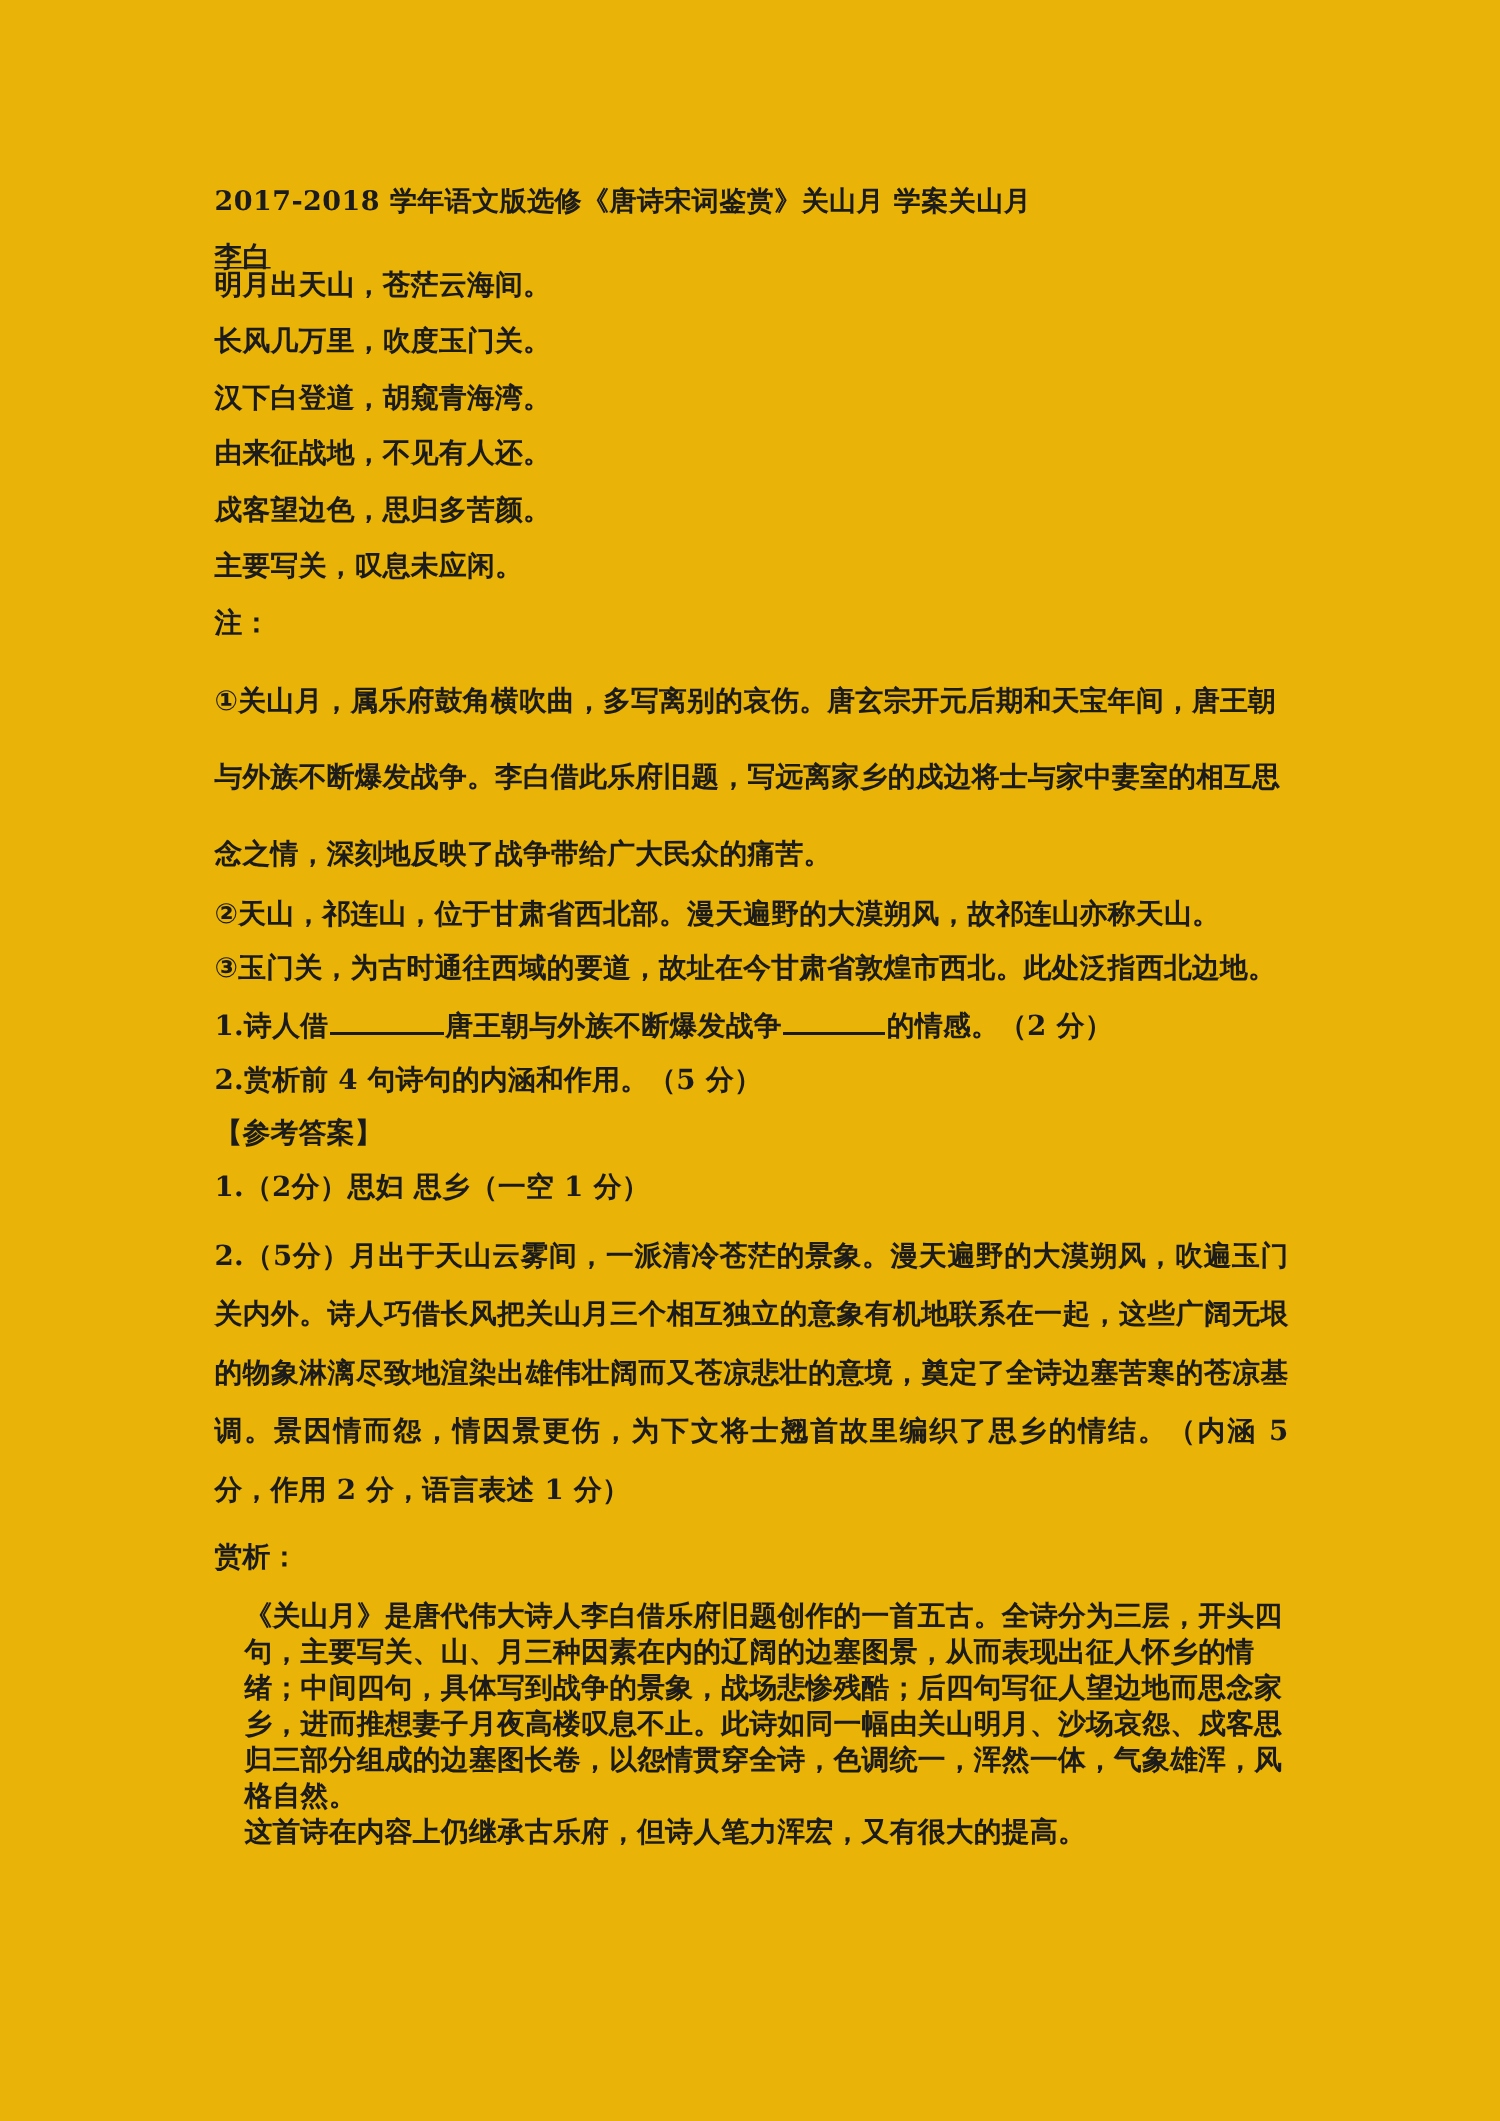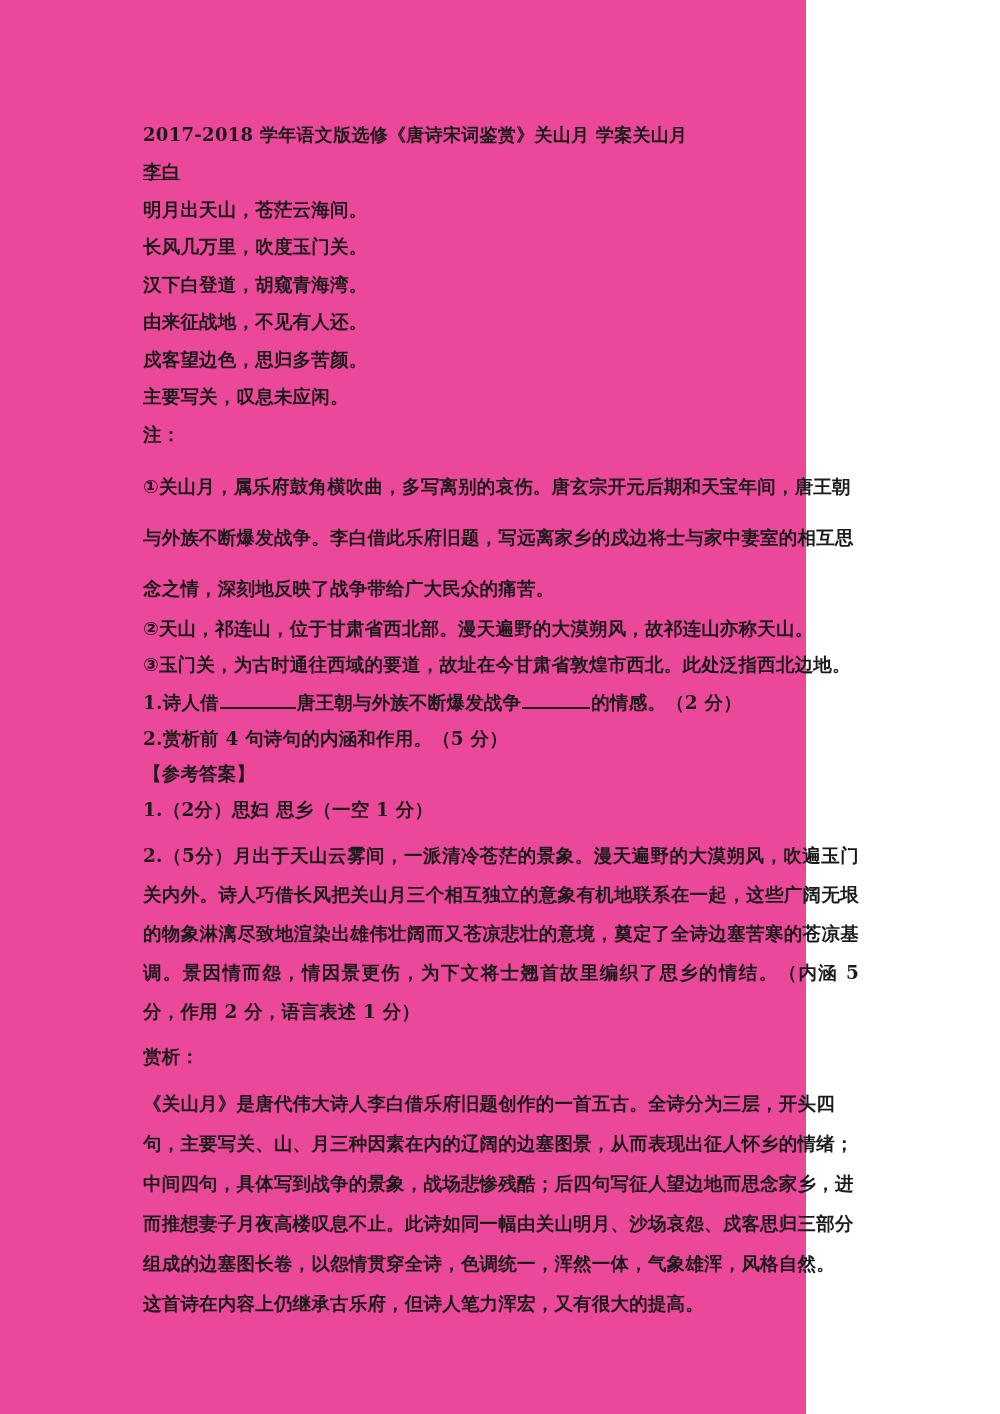--- a/index.html
+++ b/index.html
@@ -13,23 +13,23 @@
     height: 1414px;
     position: relative;
     font-family: "DejaVu Serif", "Liberation Serif", serif;
     color: #1a1a1a;
     overflow: hidden;
   }
   .page {
     position: absolute;
     left: 0;
     top: 0;
-    width: 806px;
+    width: 1000px;
     height: 1414px;
-    background: #ec4899;
+    background: #eab308;
   }
   .doc-body {
     position: absolute;
     left: 143px;
     top: 126px;
     width: 716px;
   }
   .line {
     font-size: 18.5px;
     line-height: 1;
@@ -39,21 +39,20 @@
     font-weight: 600;
     -webkit-font-smoothing: none;
   }
   
   .title-line {
     margin-bottom: 19px;
     font-size: 18px;
     letter-spacing: 0.3px;
   }
   .author-line {
-    margin-bottom: 19px;
     text-decoration: underline;
   }
   .poem-line {
     margin-bottom: 19px;
   }
   .section-label {
     margin-bottom: 17px;
   }
   .note-line {
     margin-bottom: 17px;
@@ -72,22 +71,23 @@
   }
   .para {
     white-space: normal;
     line-height: 39px;
     margin-bottom: 17px;
     text-align: justify;
     text-justify: inter-ideograph;
   }
   .para-tight {
     white-space: normal;
-    line-height: 40px;
+    line-height: 24px;
     margin-bottom: 0;
+    margin-left: 20px;
   }
   .gap-sm { height: 6px; }
   .blank-fill {
     display: inline-block;
     border-bottom: 2px solid #1b1b1b;
     vertical-align: baseline;
     height: 16px;
     margin: 0 1px;
   }
   .blank-a { width: 76px; }

